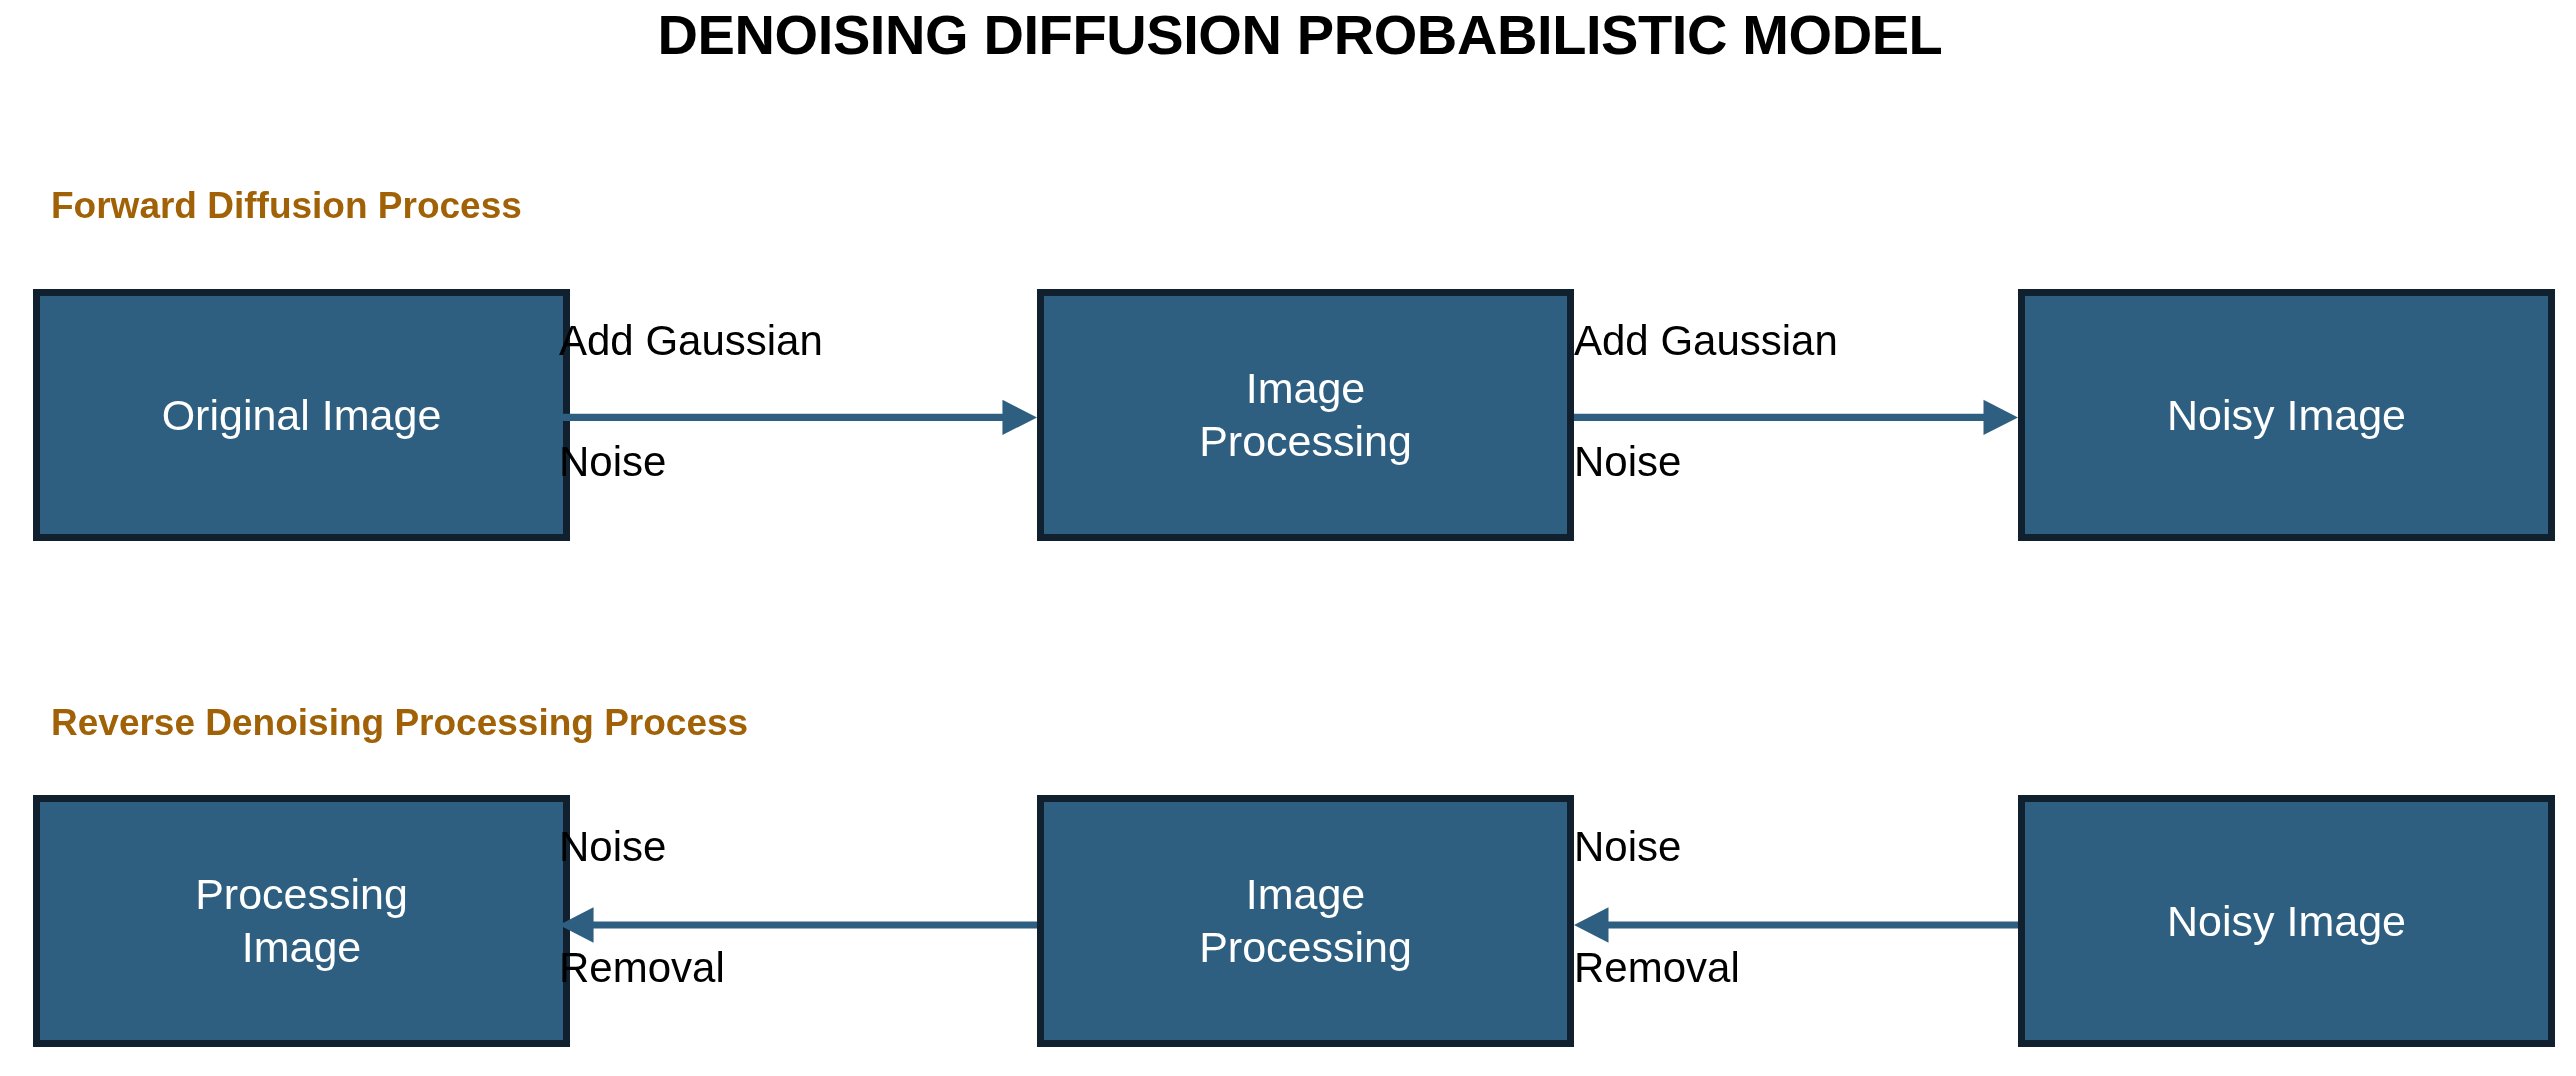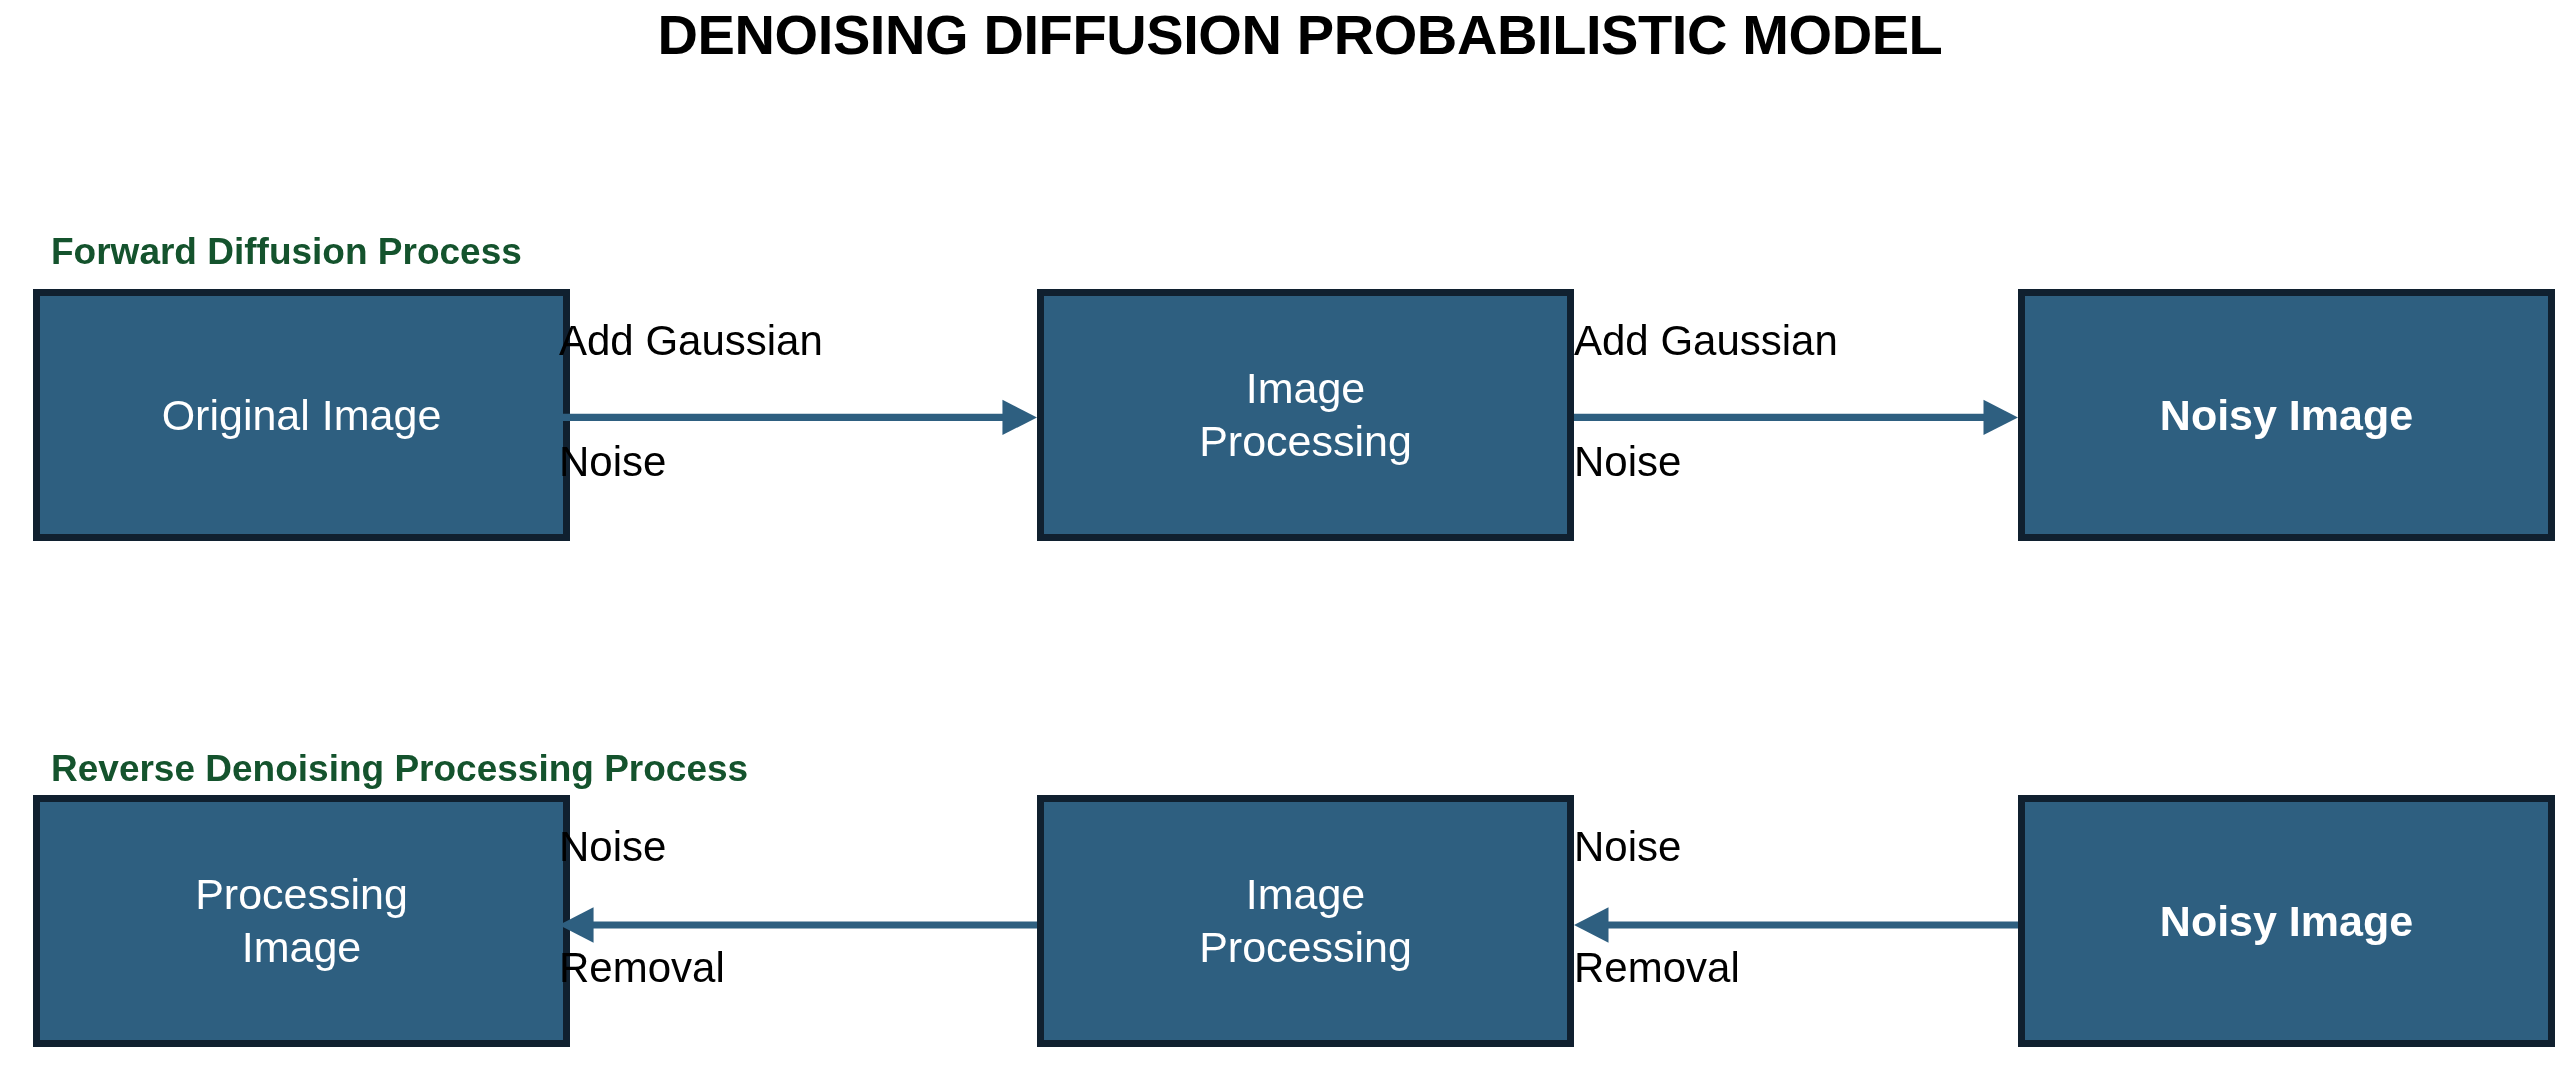--- a/index.html
+++ b/index.html
@@ -35,23 +35,22 @@
     white-space: nowrap;
   }
 
   
   .section-heading {
     position: absolute;
     left: 51px;
     font-size: 37px;
     font-weight: 700;
     line-height: 45px;
-    color: #14532d;
+    color: #a16207;
     white-space: nowrap;
-    margin-top: 46px;
   }
   .section-heading.forward { top: 183px; }
   .section-heading.reverse { top: 700px; }
 
   
   .row {
     position: absolute;
     left: 0;
     width: 2576px;
     height: 252px;
@@ -73,21 +72,21 @@
     text-align: center;
     color: #ffffff;
     font-size: 43px;
     font-weight: 400;
     line-height: 53px;
     padding: 0 8px;
   }
   .node .node-label { display: block; }
   .node.n1 { left: 22px;   width: 537px; margin-left: 11px; }
   .node.n2 { left: 1037px; width: 537px; }
-  .node.n3 { left: 2018px; width: 537px; font-weight: bold; }
+  .node.n3 { left: 2018px; width: 537px; }
 
   
   .connector {
     position: absolute;
     top: 0;
     height: 252px;
   }
   .connector.c1 { left: 559px;  width: 478px; }
   .connector.c2 { left: 1574px; width: 444px; }
 

